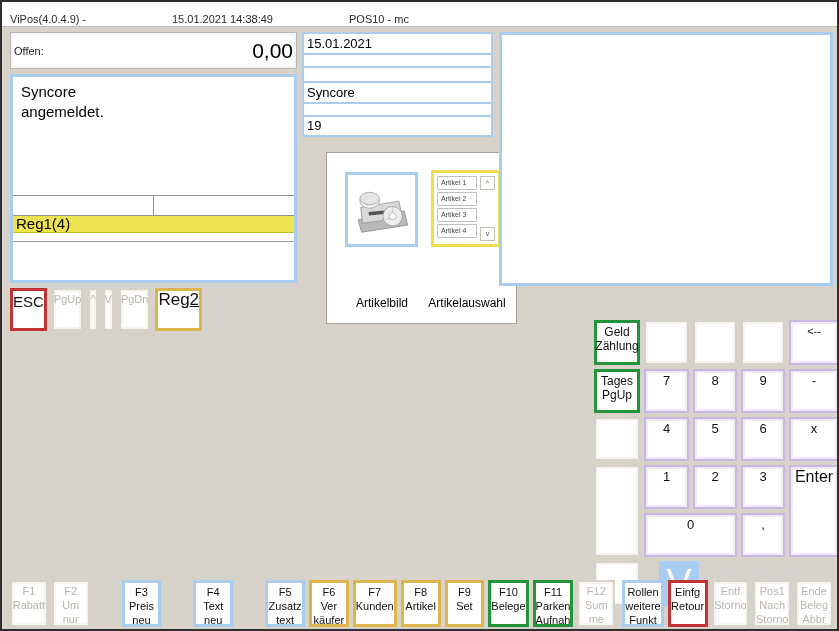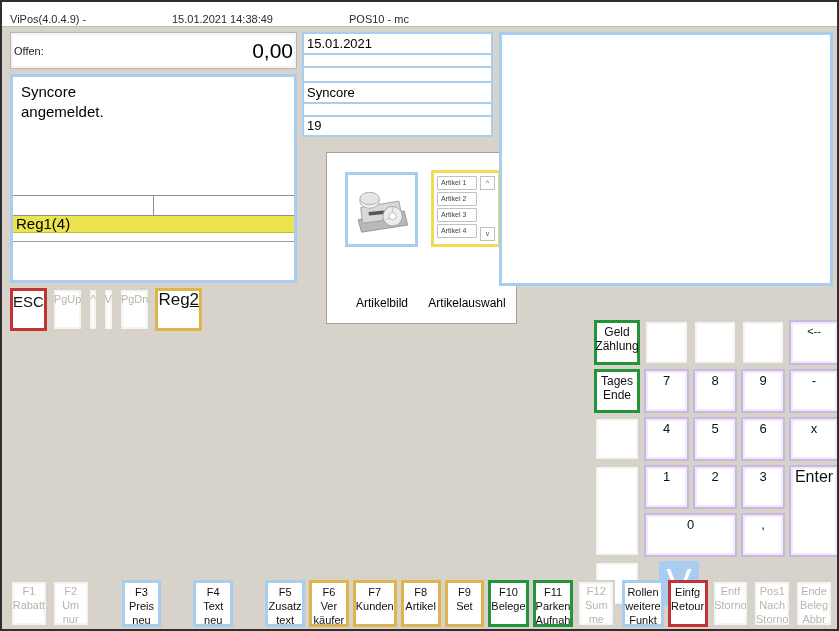--- a/index.html
+++ b/index.html
@@ -219,21 +219,21 @@
 
   <div id="keypad">
     <div class="btn b-green k-geld">Geld
 Zählung</div>
     <div class="btn b-gray k-b1"></div>
     <div class="btn b-gray k-c1"></div>
     <div class="btn b-gray k-d1"></div>
     <div class="btn b-purple k-back">&lt;--</div>
 
     <div class="btn b-green k-tages">Tages
-Ende</div>
+PgUp</div>
     <div class="btn b-purple k7">7</div>
     <div class="btn b-purple k8">8</div>
     <div class="btn b-purple k9">9</div>
     <div class="btn b-purple k-minus">-</div>
 
     <div class="btn b-gray k-a3"></div>
     <div class="btn b-purple k4">4</div>
     <div class="btn b-purple k5">5</div>
     <div class="btn b-purple k6">6</div>
     <div class="btn b-purple k-mult">x</div>

